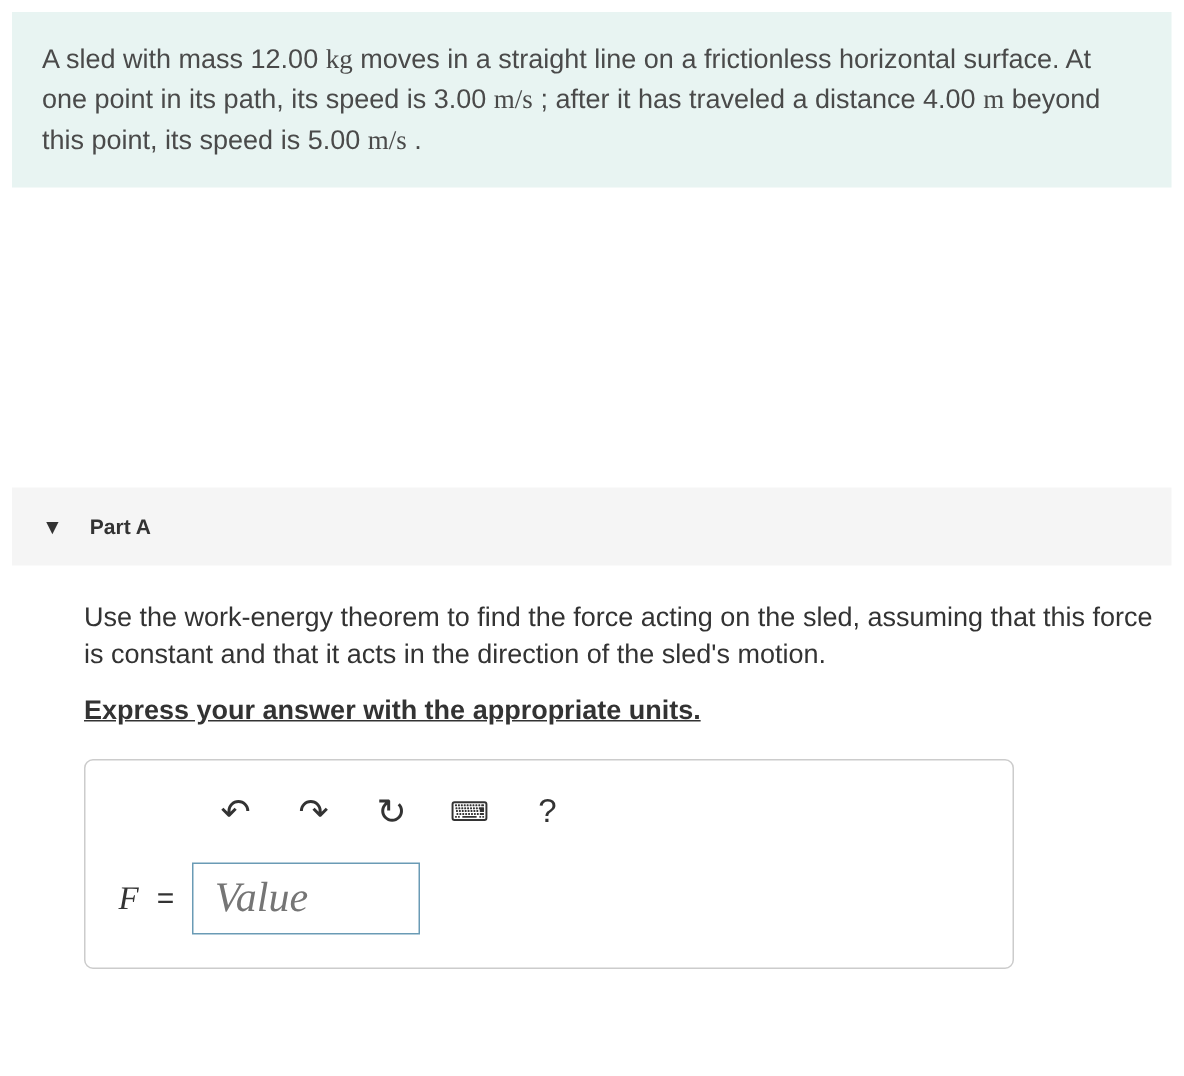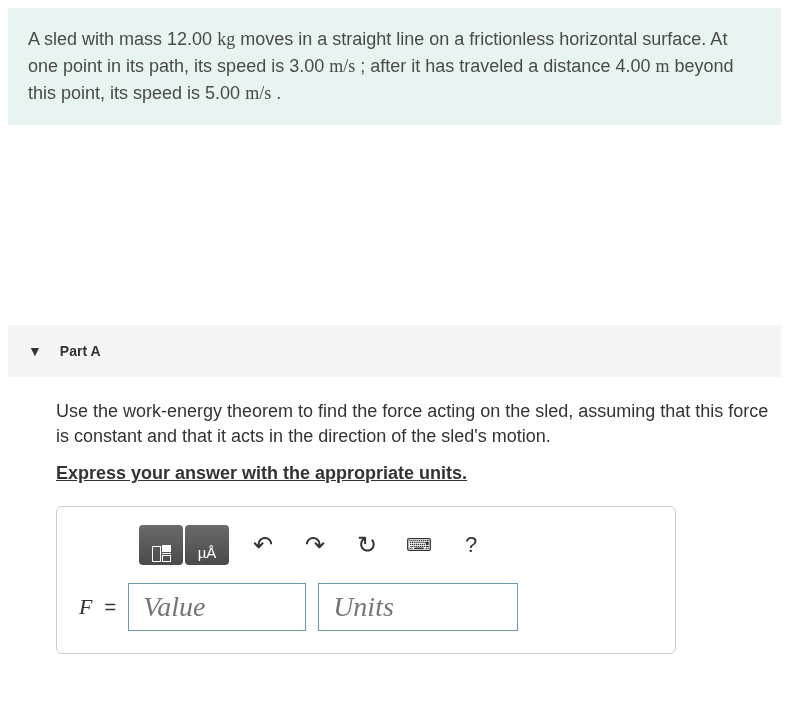--- a/index.html
+++ b/index.html
@@ -117,21 +117,21 @@
       border: 1px solid #6a9bb5;
       height: 48px;
       padding: 0 14px;
       font-family: Georgia, 'Times New Roman', serif;
       font-style: italic;
       font-size: 28px;
       color: #999;
       background: #fff;
       outline: none;
     }
-    .value-input { width: 178px; }
+    .value-input { width: 152px; }
     .units-input { width: 200px; }
   </style>
 </head>
 <body>
 
 <div class="problem-statement">
   <span>A sled with mass 12.00</span>
   <span class="unit">kg</span>
   <span> moves in a straight line on a frictionless horizontal surface. At one point in its path, its speed is 3.00</span>
   <span class="unit">m/s</span>
@@ -146,35 +146,20 @@
   <span class="caret">▼</span>
   <span class="title">Part A</span>
 </div>
 
 <div class="part-body">
   <div class="question-text">Use the work-energy theorem to find the force acting on the sled, assuming that this force is constant and that it acts in the direction of the sled's motion.</div>
   <div class="instruct">Express your answer with the appropriate units.</div>
 
   <div class="answer-box">
     <div class="toolbar">
-      <div class="tb-group">
-        <div class="tb-btn">
-          <div class="tb-glyph">
-            <div class="mini-box" style="width:9px;height:16px;"></div>
-            <div style="display:flex;flex-direction:column;gap:1px;">
-              <div class="mini-box" style="width:9px;height:7px;background:#fff;"></div>
-              <div style="width:9px;height:1px;background:#fff;"></div>
-              <div class="mini-box" style="width:9px;height:7px;"></div>
-            </div>
-          </div>
-        </div>
-        <div class="tb-btn">
-          <span style="color:#fff;font-size:15px;padding-bottom:1px;">µÅ</span>
-        </div>
-      </div>
       <div class="tb-plain">
         <span>↶</span>
       </div>
       <div class="tb-plain">
         <span>↷</span>
       </div>
       <div class="tb-plain">
         <span>↻</span>
       </div>
       <div class="tb-plain" style="font-size:18px;">
@@ -182,16 +167,15 @@
       </div>
       <div class="tb-plain" style="font-size:22px;">
         <span>?</span>
       </div>
     </div>
 
     <div class="answer-row">
       <span class="var-label">F</span>
       <span class="eq">=</span>
       <input type="text" class="input-box value-input" placeholder="Value" style="">
-      <input type="text" class="input-box units-input" placeholder="Units" style="">
     </div>
   </div>
 </div>
 
 </body></html>

